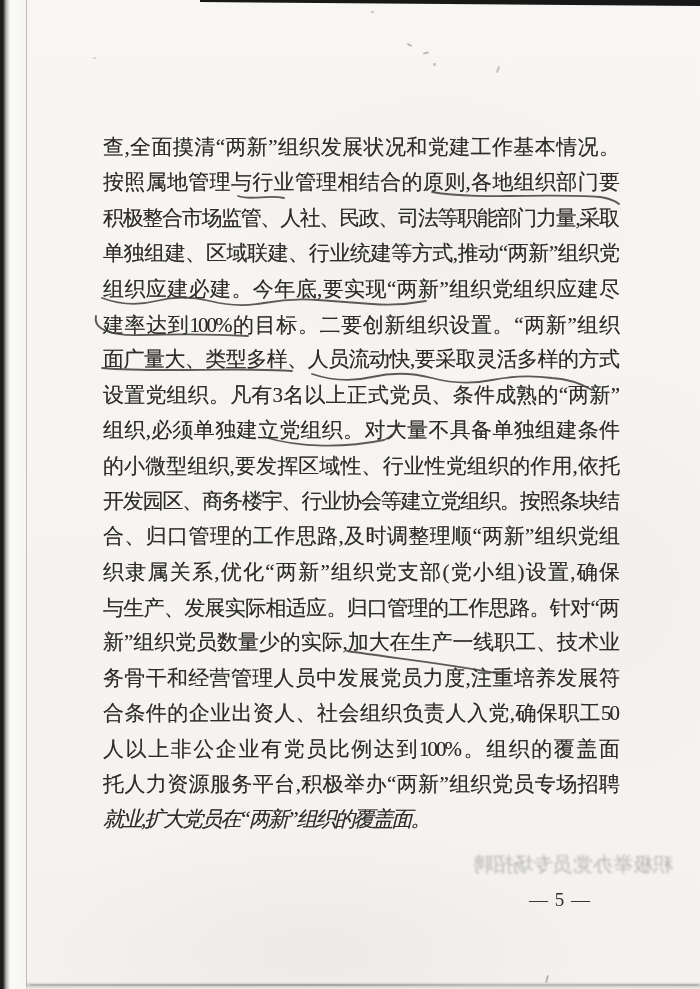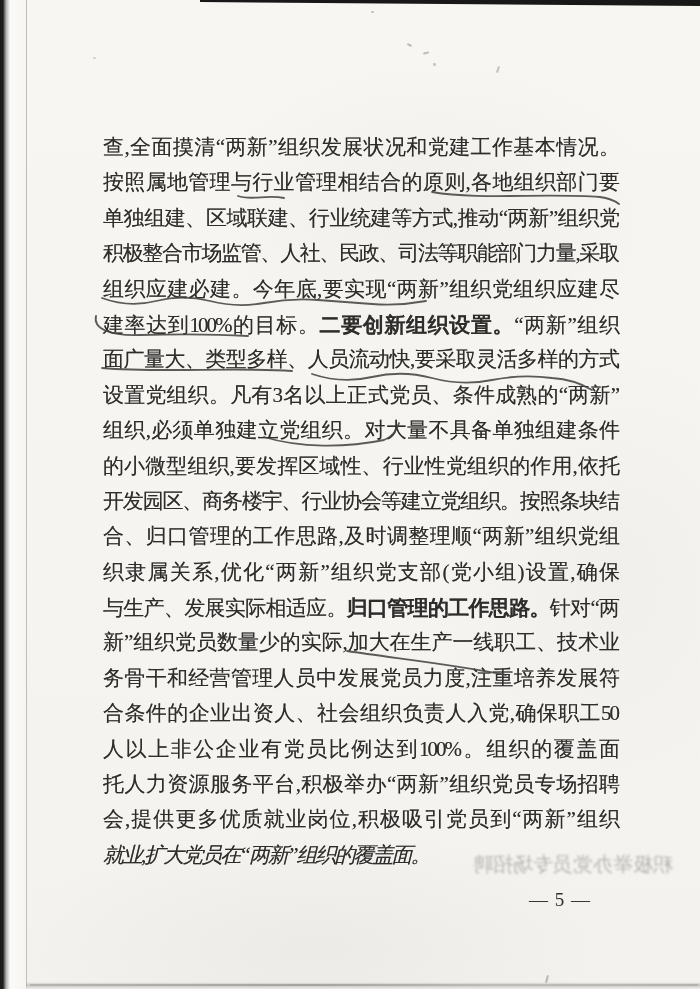--- a/index.html
+++ b/index.html
@@ -55,21 +55,21 @@
   .line {
     height: 35.4px; line-height: 35.4px;
     font-size: 21px; letter-spacing: -2px;
     text-align: justify; text-align-last: justify;
     white-space: normal; overflow: visible;
     text-shadow: 0 0 0.5px rgba(46,45,43,0.55);
   }
   .line.no-justify { text-align-last: left; font-style: italic; }
   .seg-bold {
     font-family: "Liberation Sans", "DejaVu Sans", sans-serif;
-    font-weight: 700;
+    font-weight: 400;
   }
   
   .underlines {
     position: absolute; left: 0; top: 0; width: 700px; height: 989px;
     z-index: 3; pointer-events: none;
   }
   .underlines path {
     fill: none; stroke: #454443; stroke-width: 1.8;
     stroke-linecap: round; opacity: 0.88;
   }
@@ -105,38 +105,37 @@
   <div class="left-band"></div>
   <div class="edge-top"></div>
   <div class="edge-bottom"></div>
   <div class="edge-bottom-line"></div>
 
   <div class="bleed">积极举办党员专场招聘</div>
 
   <div id="text-block" class="text-block">
       <div class="line"><span class="seg">查,全面摸清“两新”组织发展状况和党建工作基本情况。</span></div>
       <div class="line"><span class="seg">按照属地管理与行业管理相结合的原则,各地组织部门要</span></div>
+      <div class="line"><span class="seg">积极整合市场监管、人社、民政、司法等职能部门力量,采取</span></div>
       <div class="line"><span class="seg">单独组建、区域联建、行业统建等方式,推动“两新”组织党</span></div>
-      <div class="line"><span class="seg">积极整合市场监管、人社、民政、司法等职能部门力量,采取</span></div>
       <div class="line"><span class="seg">组织应建必建。今年底,要实现“两新”组织党组织应建尽</span></div>
       <div class="line"><span class="seg">建率达到100%的目标。</span><span class="seg seg-bold">二要创新组织设置。</span><span class="seg">“两新”组织</span></div>
       <div class="line"><span class="seg">面广量大、类型多样、人员流动快,要采取灵活多样的方式</span></div>
       <div class="line"><span class="seg">设置党组织。凡有3名以上正式党员、条件成熟的“两新”</span></div>
       <div class="line"><span class="seg">组织,必须单独建立党组织。对大量不具备单独组建条件</span></div>
       <div class="line"><span class="seg">的小微型组织,要发挥区域性、行业性党组织的作用,依托</span></div>
       <div class="line"><span class="seg">开发园区、商务楼宇、行业协会等建立党组织。按照条块结</span></div>
       <div class="line"><span class="seg">合、归口管理的工作思路,及时调整理顺“两新”组织党组</span></div>
       <div class="line"><span class="seg">织隶属关系,优化“两新”组织党支部(党小组)设置,确保</span></div>
       <div class="line"><span class="seg">与生产、发展实际相适应。</span><span class="seg seg-bold">归口管理的工作思路。</span><span class="seg">针对“两</span></div>
       <div class="line"><span class="seg">新”组织党员数量少的实际,加大在生产一线职工、技术业</span></div>
       <div class="line"><span class="seg">务骨干和经营管理人员中发展党员力度,注重培养发展符</span></div>
       <div class="line"><span class="seg">合条件的企业出资人、社会组织负责人入党,确保职工50</span></div>
       <div class="line"><span class="seg">人以上非公企业有党员比例达到100%。组织的覆盖面</span></div>
       <div class="line"><span class="seg">托人力资源服务平台,积极举办“两新”组织党员专场招聘</span></div>
-      <div class="line"><span class="seg">会,提供更多优质就业岗位,积极吸引党员到“两新”组织</span></div>
       <div class="line no-justify"><span class="seg">就业,扩大党员在“两新”组织的覆盖面。</span></div>
     </div>
 
   <svg class="underlines" viewBox="0 0 700 989">
     <path d="M238,196 C252,201 267,194 284,198"></path>
     <path d="M432,192 C478,200 545,193 600,197 C608,198 615,201 619,204"></path>
     <path d="M102,298 Q129,308 156,301 T 210,301 T 264,303 T 318,300 T 372,304 T 426,301"></path>
     <path d="M96,316 C93,329 110,336 140,335 C175,334 215,334 248,336"></path>
     <path d="M102,368 C160,373 235,367 292,371"></path>
     <path d="M312,374 Q342,384 372,377 T 432,378 T 492,380 T 552,378 C568,379 582,384 592,390"></path>

